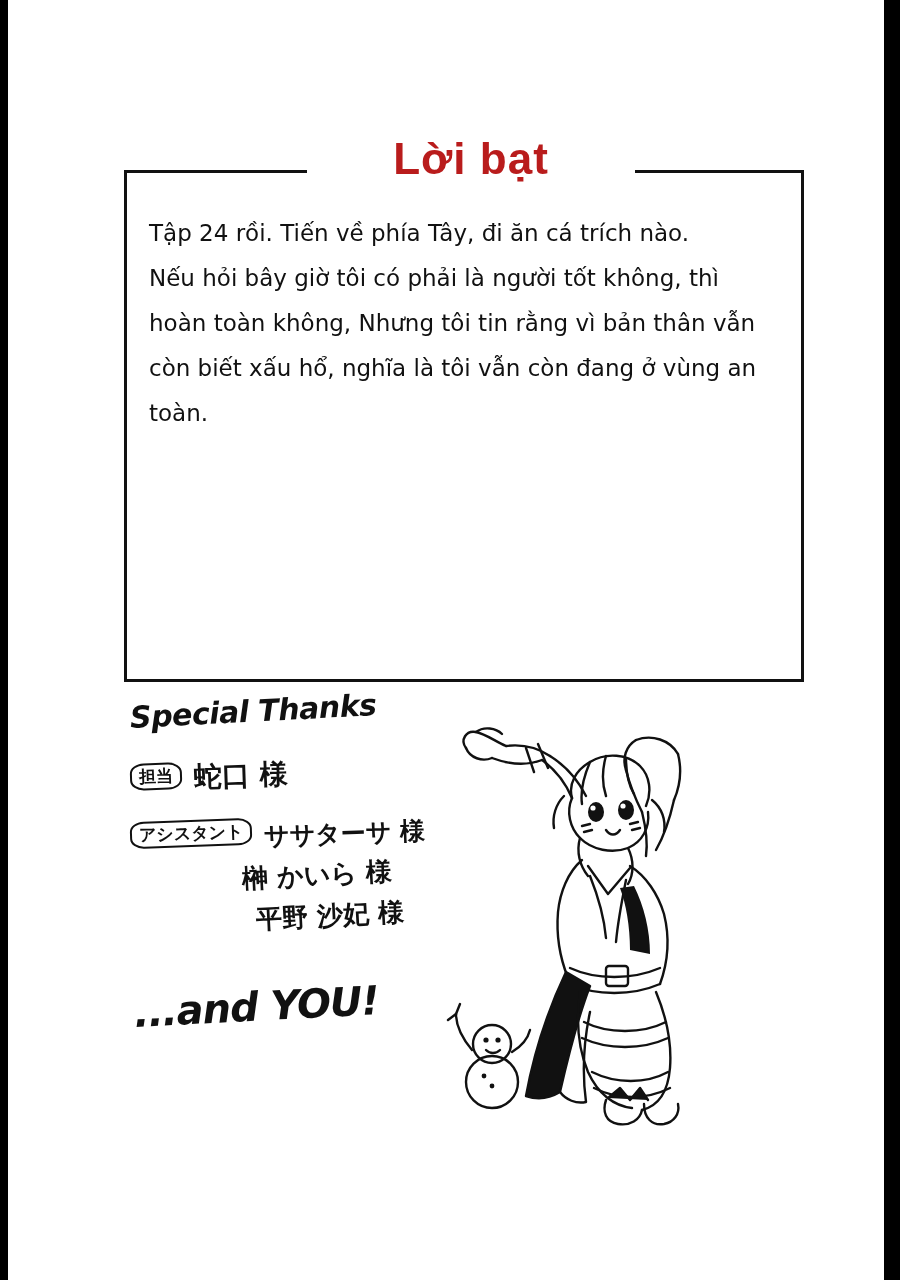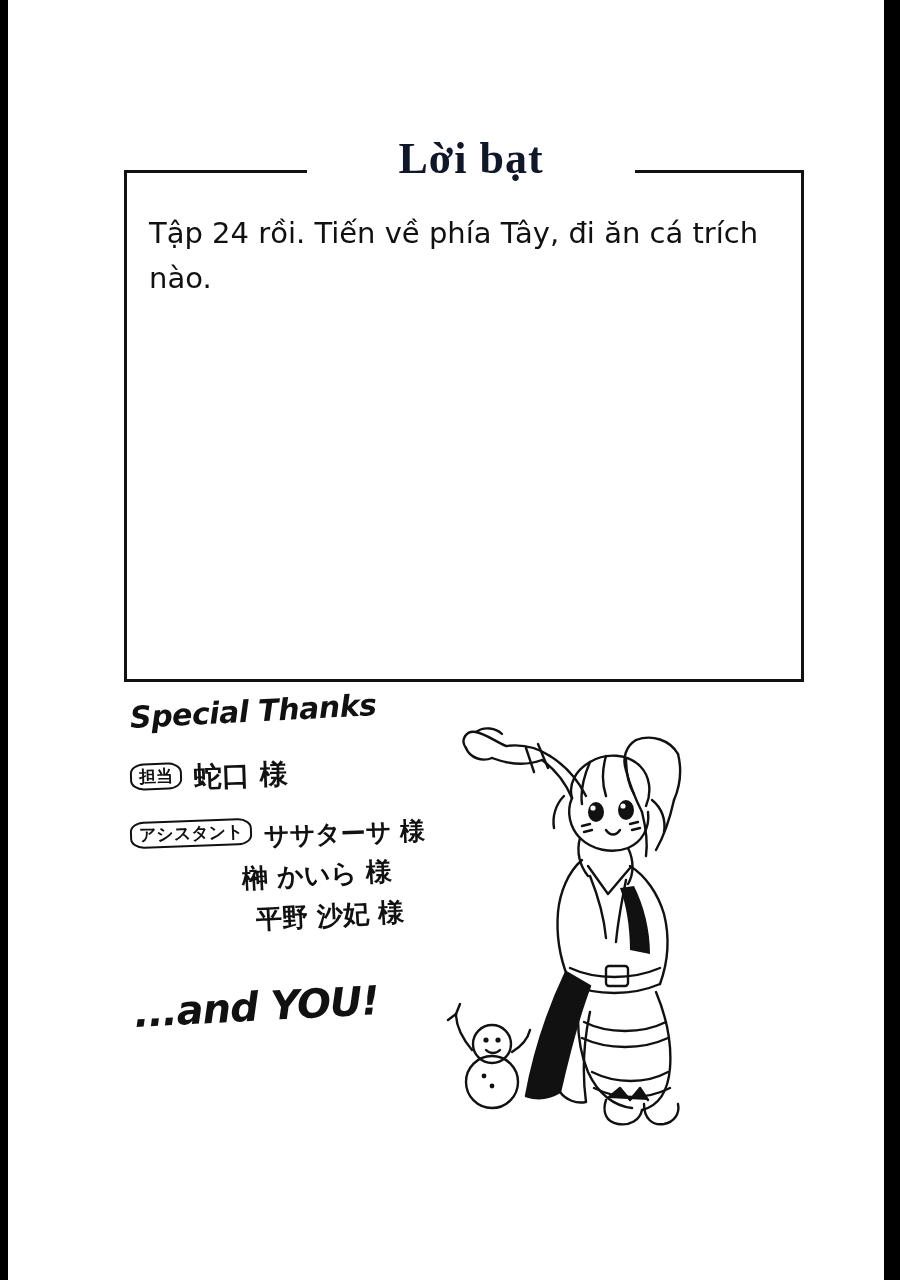--- a/index.html
+++ b/index.html
@@ -37,34 +37,34 @@
     box-sizing: border-box;
   }
   .afterword-title {
     position: absolute;
     left: 180px;
     top: -40px;
     width: 300px;
     text-align: center;
     background: #ffffff;
     padding: 0 14px;
-    font-family: Liberation Serif, serif;
+    font-family: Liberation Sans, sans-serif;
     font-size: 44px;
     font-weight: bold;
-    color: #0f172a;
+    color: #b91c1c;
     letter-spacing: 1px;
     line-height: 52px;
     white-space: nowrap;
   }
   .afterword-body {
     position: absolute;
     left: 22px;
     top: 38px;
     right: 18px;
-    font-size: 29px;
+    font-size: 23px;
     line-height: 45px;
     color: #111;
     font-family: "DejaVu Sans", sans-serif;
   }
   .afterword-body p {
     margin: 0;
   }
 
   
   .thanks {
@@ -142,20 +142,21 @@
 
 <div class="page">
 
   <div class="edge edge-left"></div>
   <div class="edge edge-right"></div>
 
   <div class="afterword">
     <div class="afterword-title">Lời bạt</div>
     <div class="afterword-body">
       <p>Tập 24 rồi. Tiến về phía Tây, đi ăn cá trích nào.</p>
+      <p>Nếu hỏi bây giờ tôi có phải là người tốt không, thì hoàn toàn không, Nhưng tôi tin rằng vì bản thân vẫn còn biết xấu hổ, nghĩa là tôi vẫn còn đang ở vùng an toàn.</p>
     </div>
   </div>
 
   <div class="thanks">
     <div class="thanks-heading">Special Thanks</div>
 
     <div class="thanks-row">
       <span class="tag">担当</span>
       <span class="thanks-name">蛇口 様</span>
     </div>

